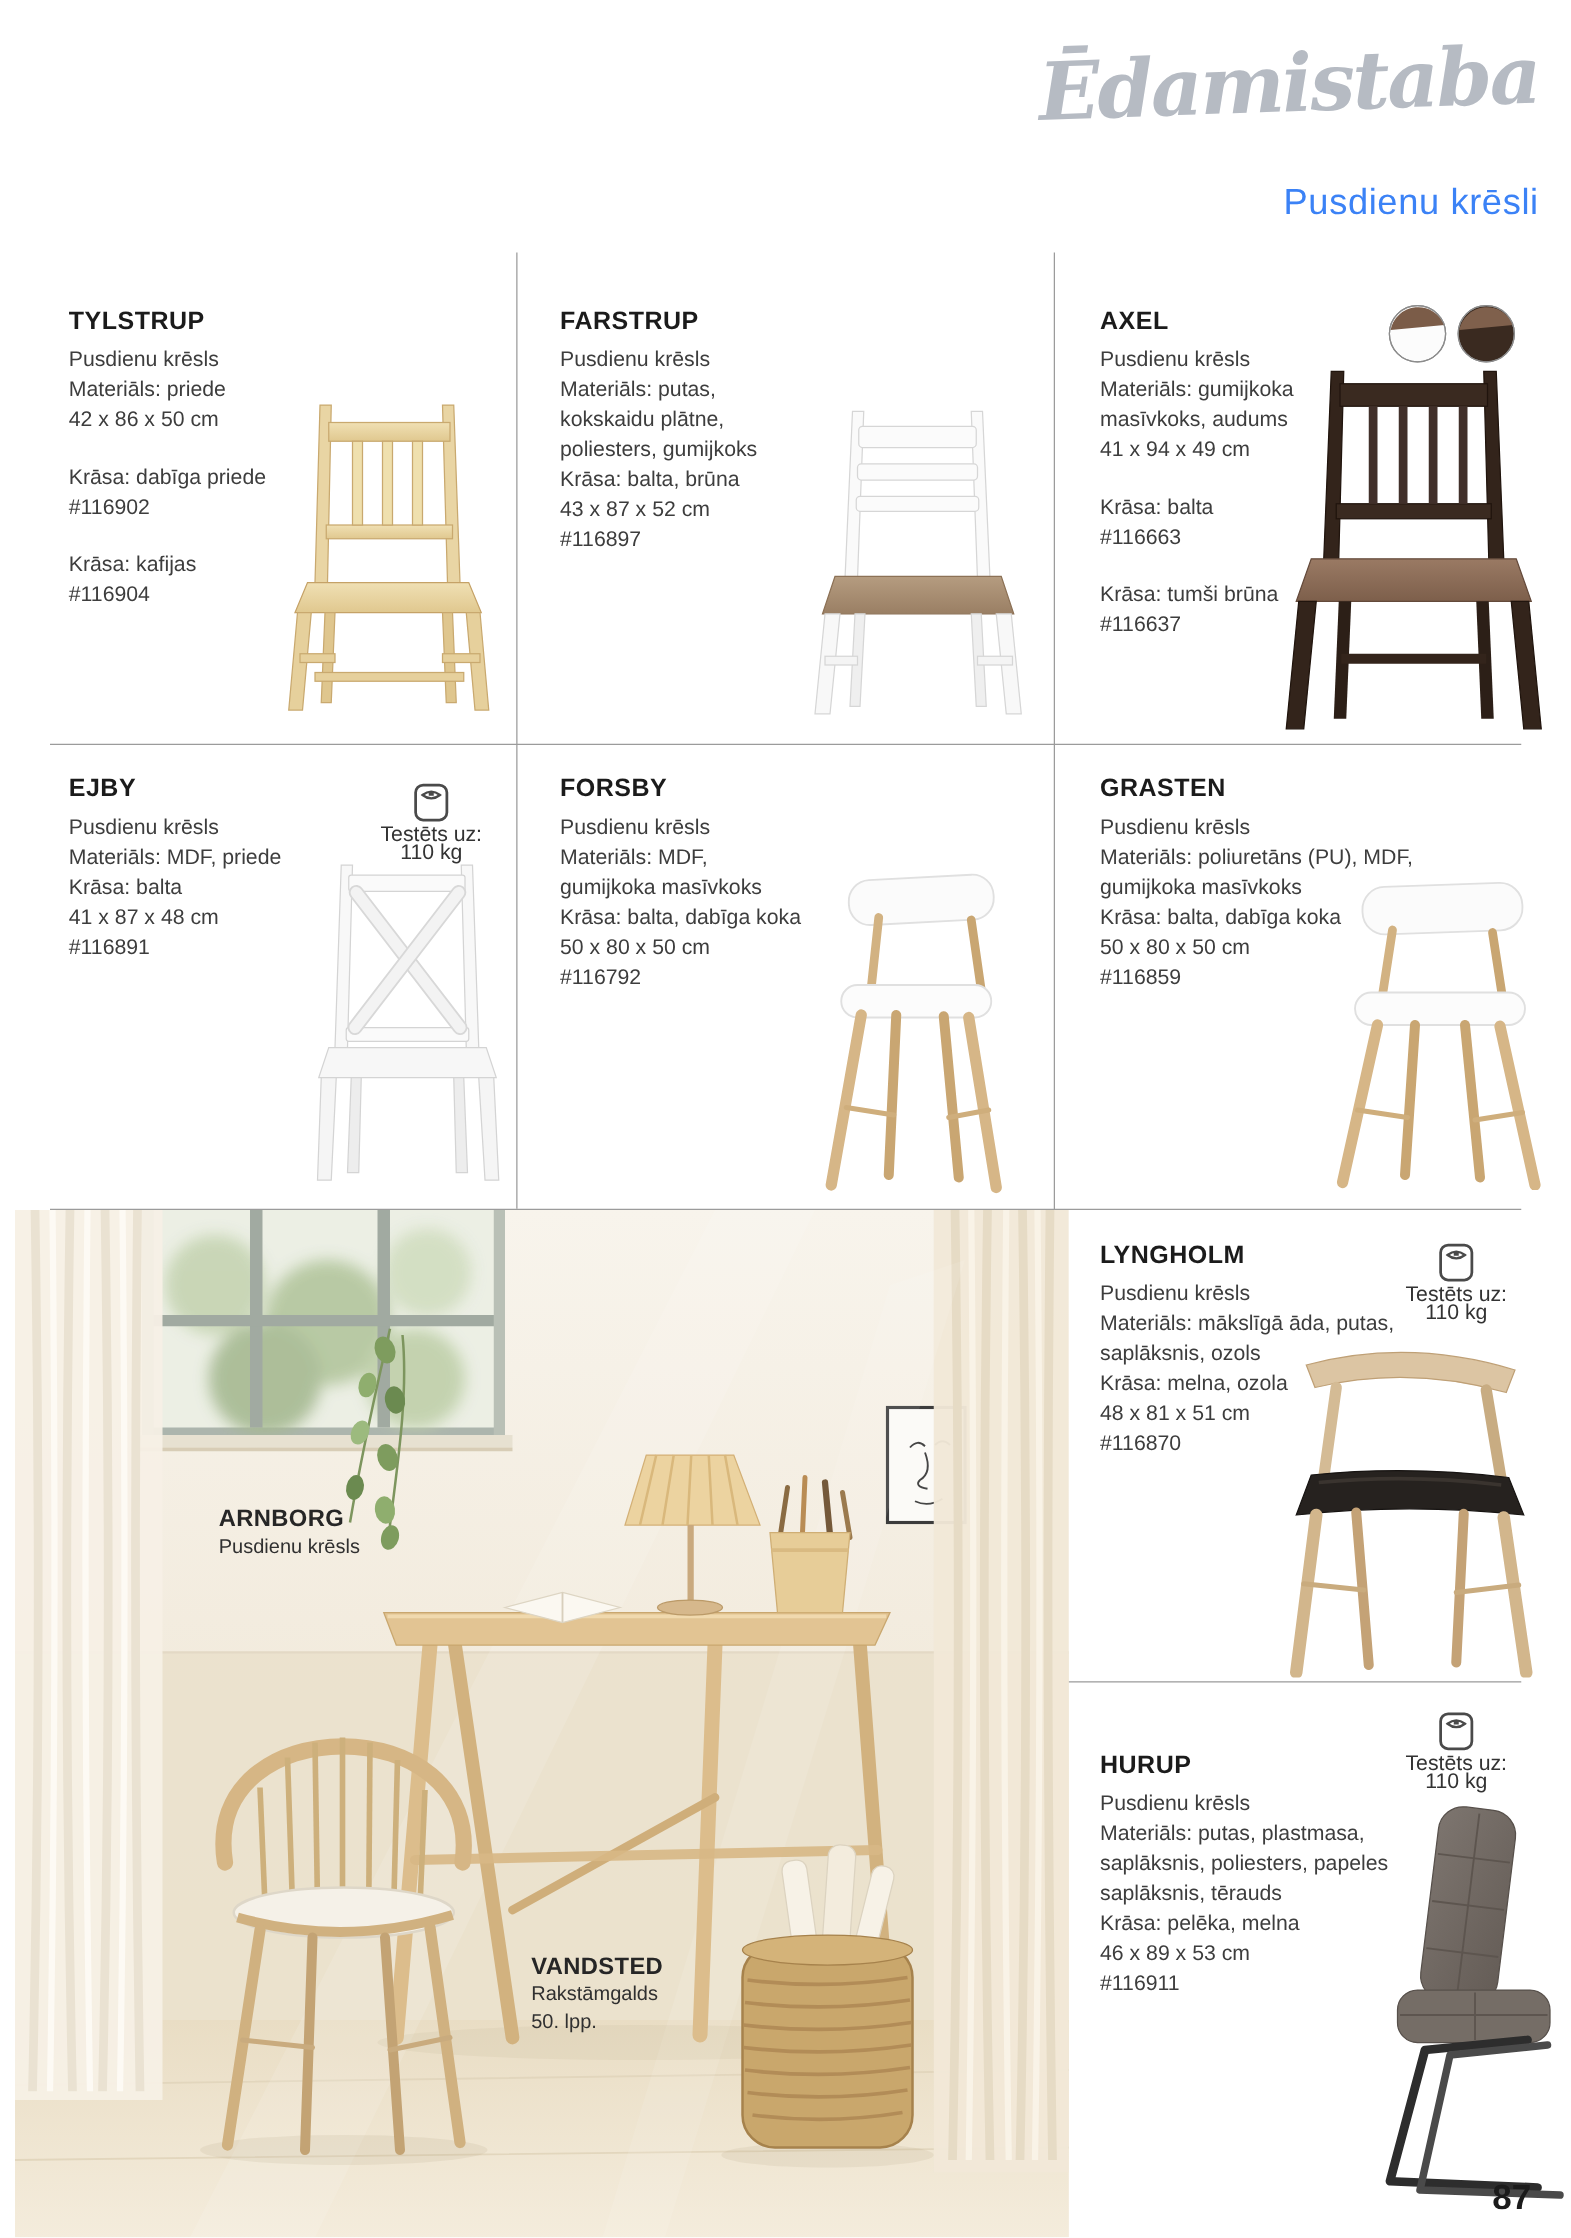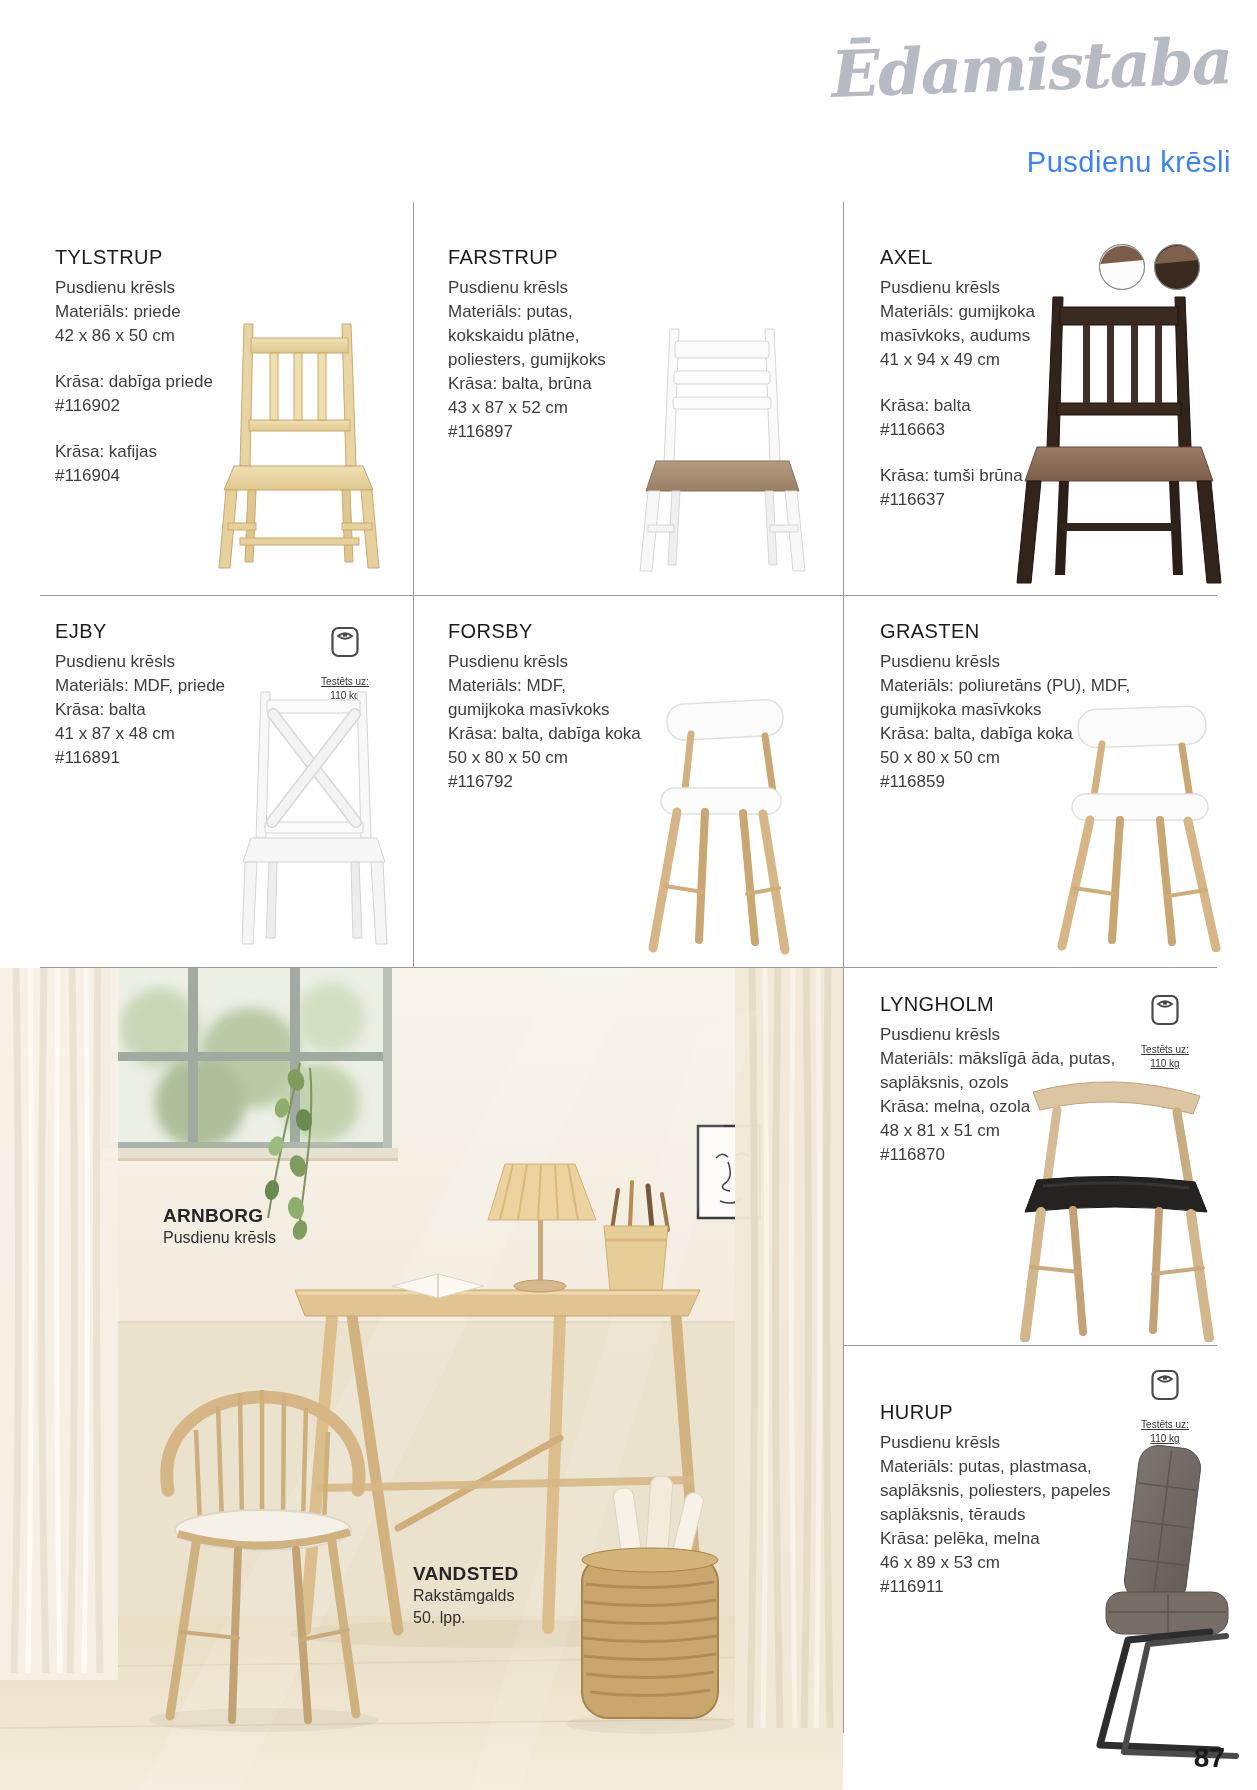--- a/index.html
+++ b/index.html
@@ -1,28 +1,28 @@
 <!DOCTYPE html>
 <html><head>
 <meta charset="utf-8">
 <style>
   html,body { margin:0; padding:0; background:#fff; }
   #page {
     position:relative; width:1257px; height:1790px; background:#ffffff;
     font-family:"Liberation Sans", sans-serif; overflow:hidden;
   }
-  .abs { position:absolute; }
+  .abs { position:absolute;padding-left:12px; }
   .vline { position:absolute; width:1px; background:#9b9b9b; }
   .hline { position:absolute; height:1px; background:#9b9b9b; }
   .card { position:absolute; }
-  .card-title { font-size:20px; font-weight:normal; color:#1b1b1b; letter-spacing:.4px; margin-bottom:7px; }
+  .card-title { font-size:20px; font-weight:bold; color:#1b1b1b; letter-spacing:.4px; margin-bottom:7px; }
   .spec { font-size:17px; line-height:24px; color:#3d3d3d; }
   .mtg { margin-top:22px; }
   .badge { position:absolute; width:100px; text-align:center; }
-  .badge-text { font-size:10px; line-height:14px; color:#333; margin-top:16px;text-decoration:underline; }
+  .badge-text { font-size:17px; line-height:14px; color:#333; margin-top:2px; }
   .section-title {
     position:absolute; top:30px; right:26px;
     font-family:"DejaVu Serif", serif; font-style:italic; font-weight:bold;
     font-size:64px; letter-spacing:-2px; color:#b6bbc3; transform:rotate(-2deg);
     white-space:nowrap;
   }
   .section-subtitle {
     position:absolute; top:146px; right:26px;
     font-size:29px; color:#3b82f6; letter-spacing:.5px; white-space:nowrap;
   }

